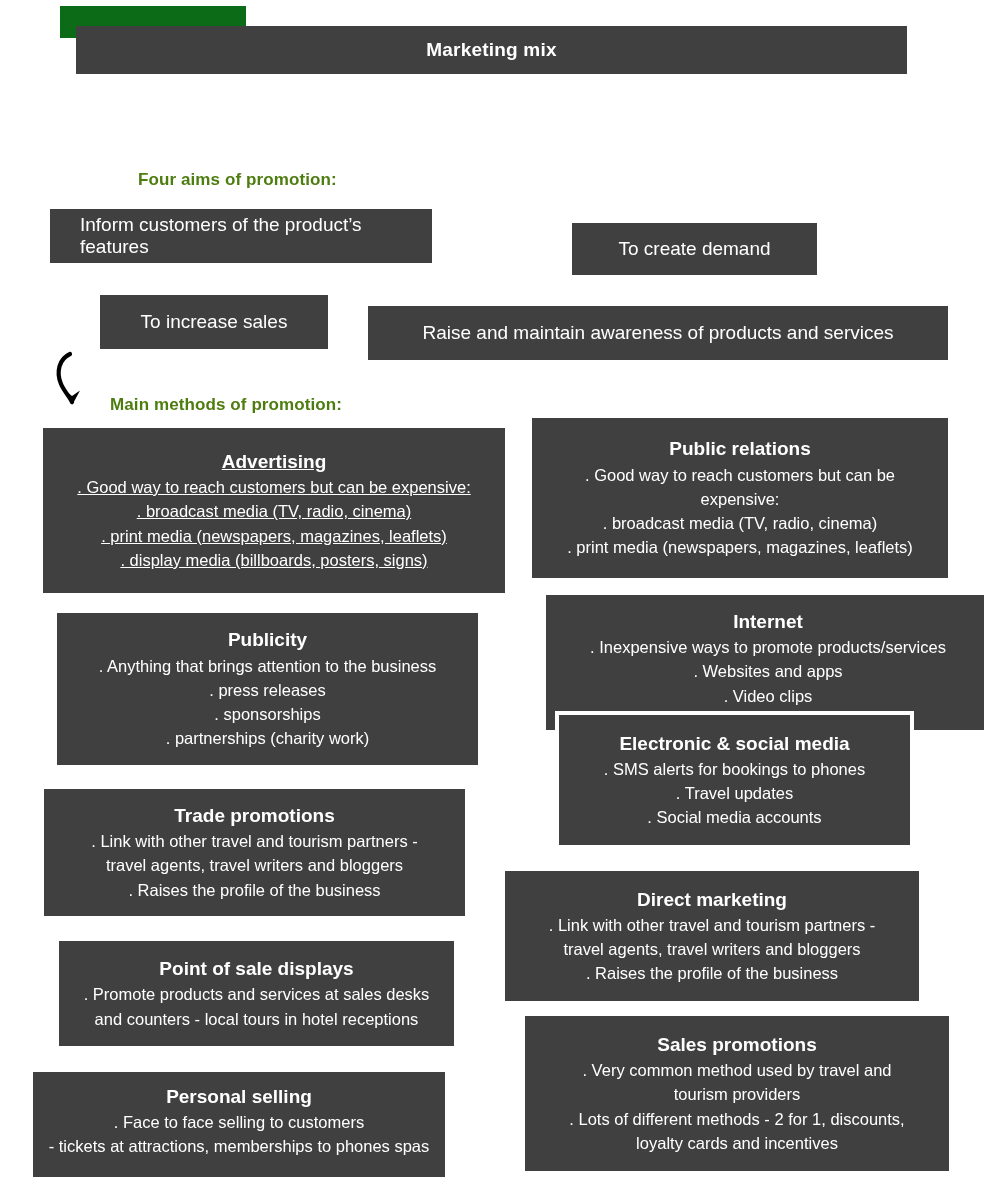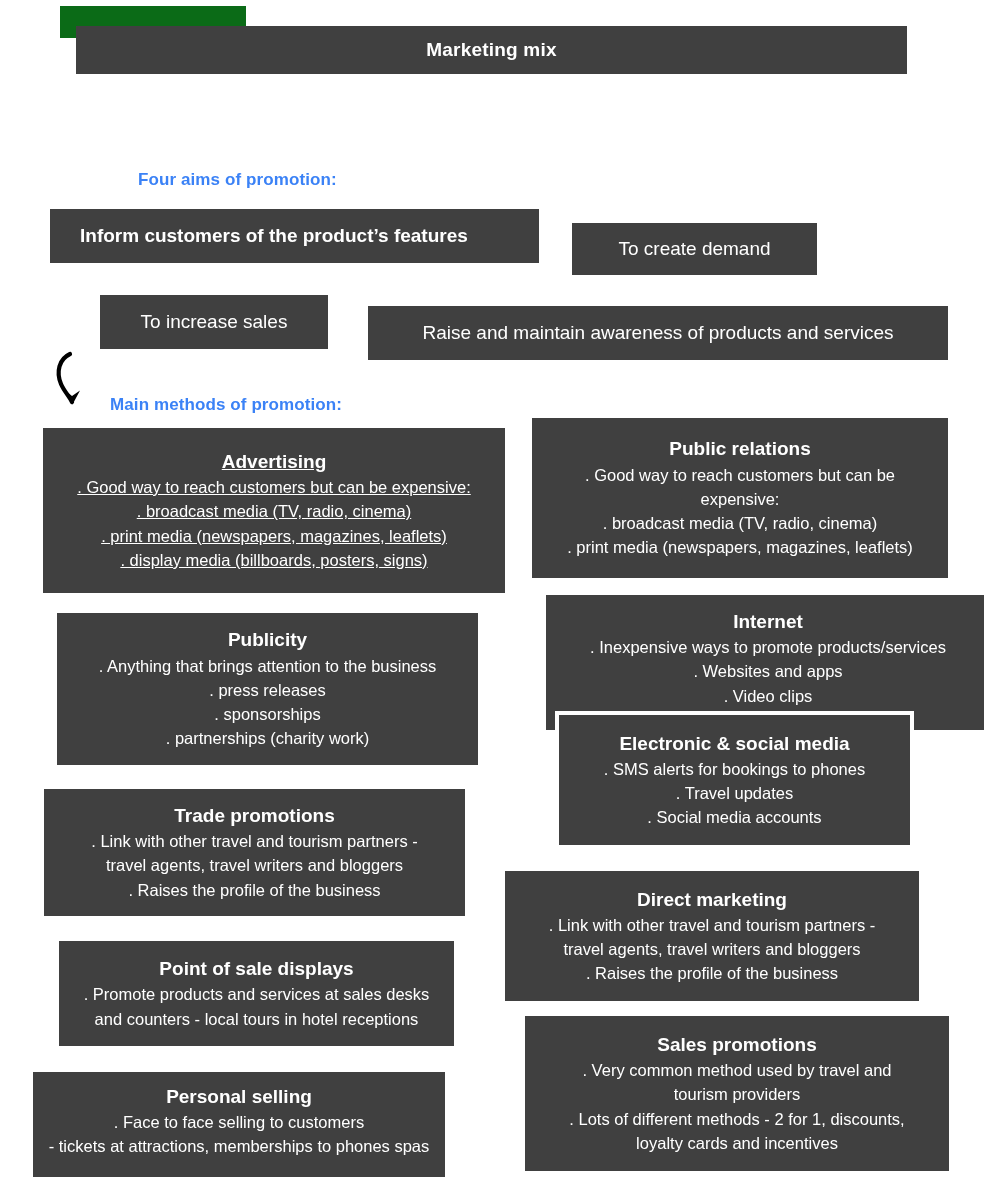--- a/index.html
+++ b/index.html
@@ -37,21 +37,21 @@
     font-weight: bold;
     letter-spacing: 0.2px;
   }
   .title-bar.left-text {
     justify-content: flex-start;
     padding-left: 148px;
   }
   
   .heading {
     position: absolute;
-    color: #3b82f6;
+    color: #4d7c0f;
     font-weight: bold;
     font-size: 17px;
     letter-spacing: 0.1px;
     white-space: nowrap;
   }
   
   .aim {
     display: flex;
     align-items: center;
     font-size: 19px;
@@ -97,21 +97,21 @@
 
   <div class="accent-shadow" style="left:60px; top:6px; width:186px; height:32px;"></div>
 
   <div class="box title-bar" style="left:76px; top:26px; width:831px; height:48px; font-size:19px;">
     <span>Marketing mix</span>
   </div>
 
 
   <div class="heading" style="left:138px; top:170px;">Four aims of promotion:</div>
 
-  <div class="box aim" style="left:50px; top:209px; width:489px; height:54px;font-weight:bold;">
+  <div class="box aim" style="left:50px; top:209px; width:382px; height:54px;">
     <span>Inform customers of the product’s features</span>
   </div>
 
   <div class="box aim center" style="left:572px; top:223px; width:245px; height:52px;">
     <span>To create demand</span>
   </div>
 
   <div class="box aim center" style="left:100px; top:295px; width:228px; height:54px;">
     <span>To increase sales</span>
   </div>

